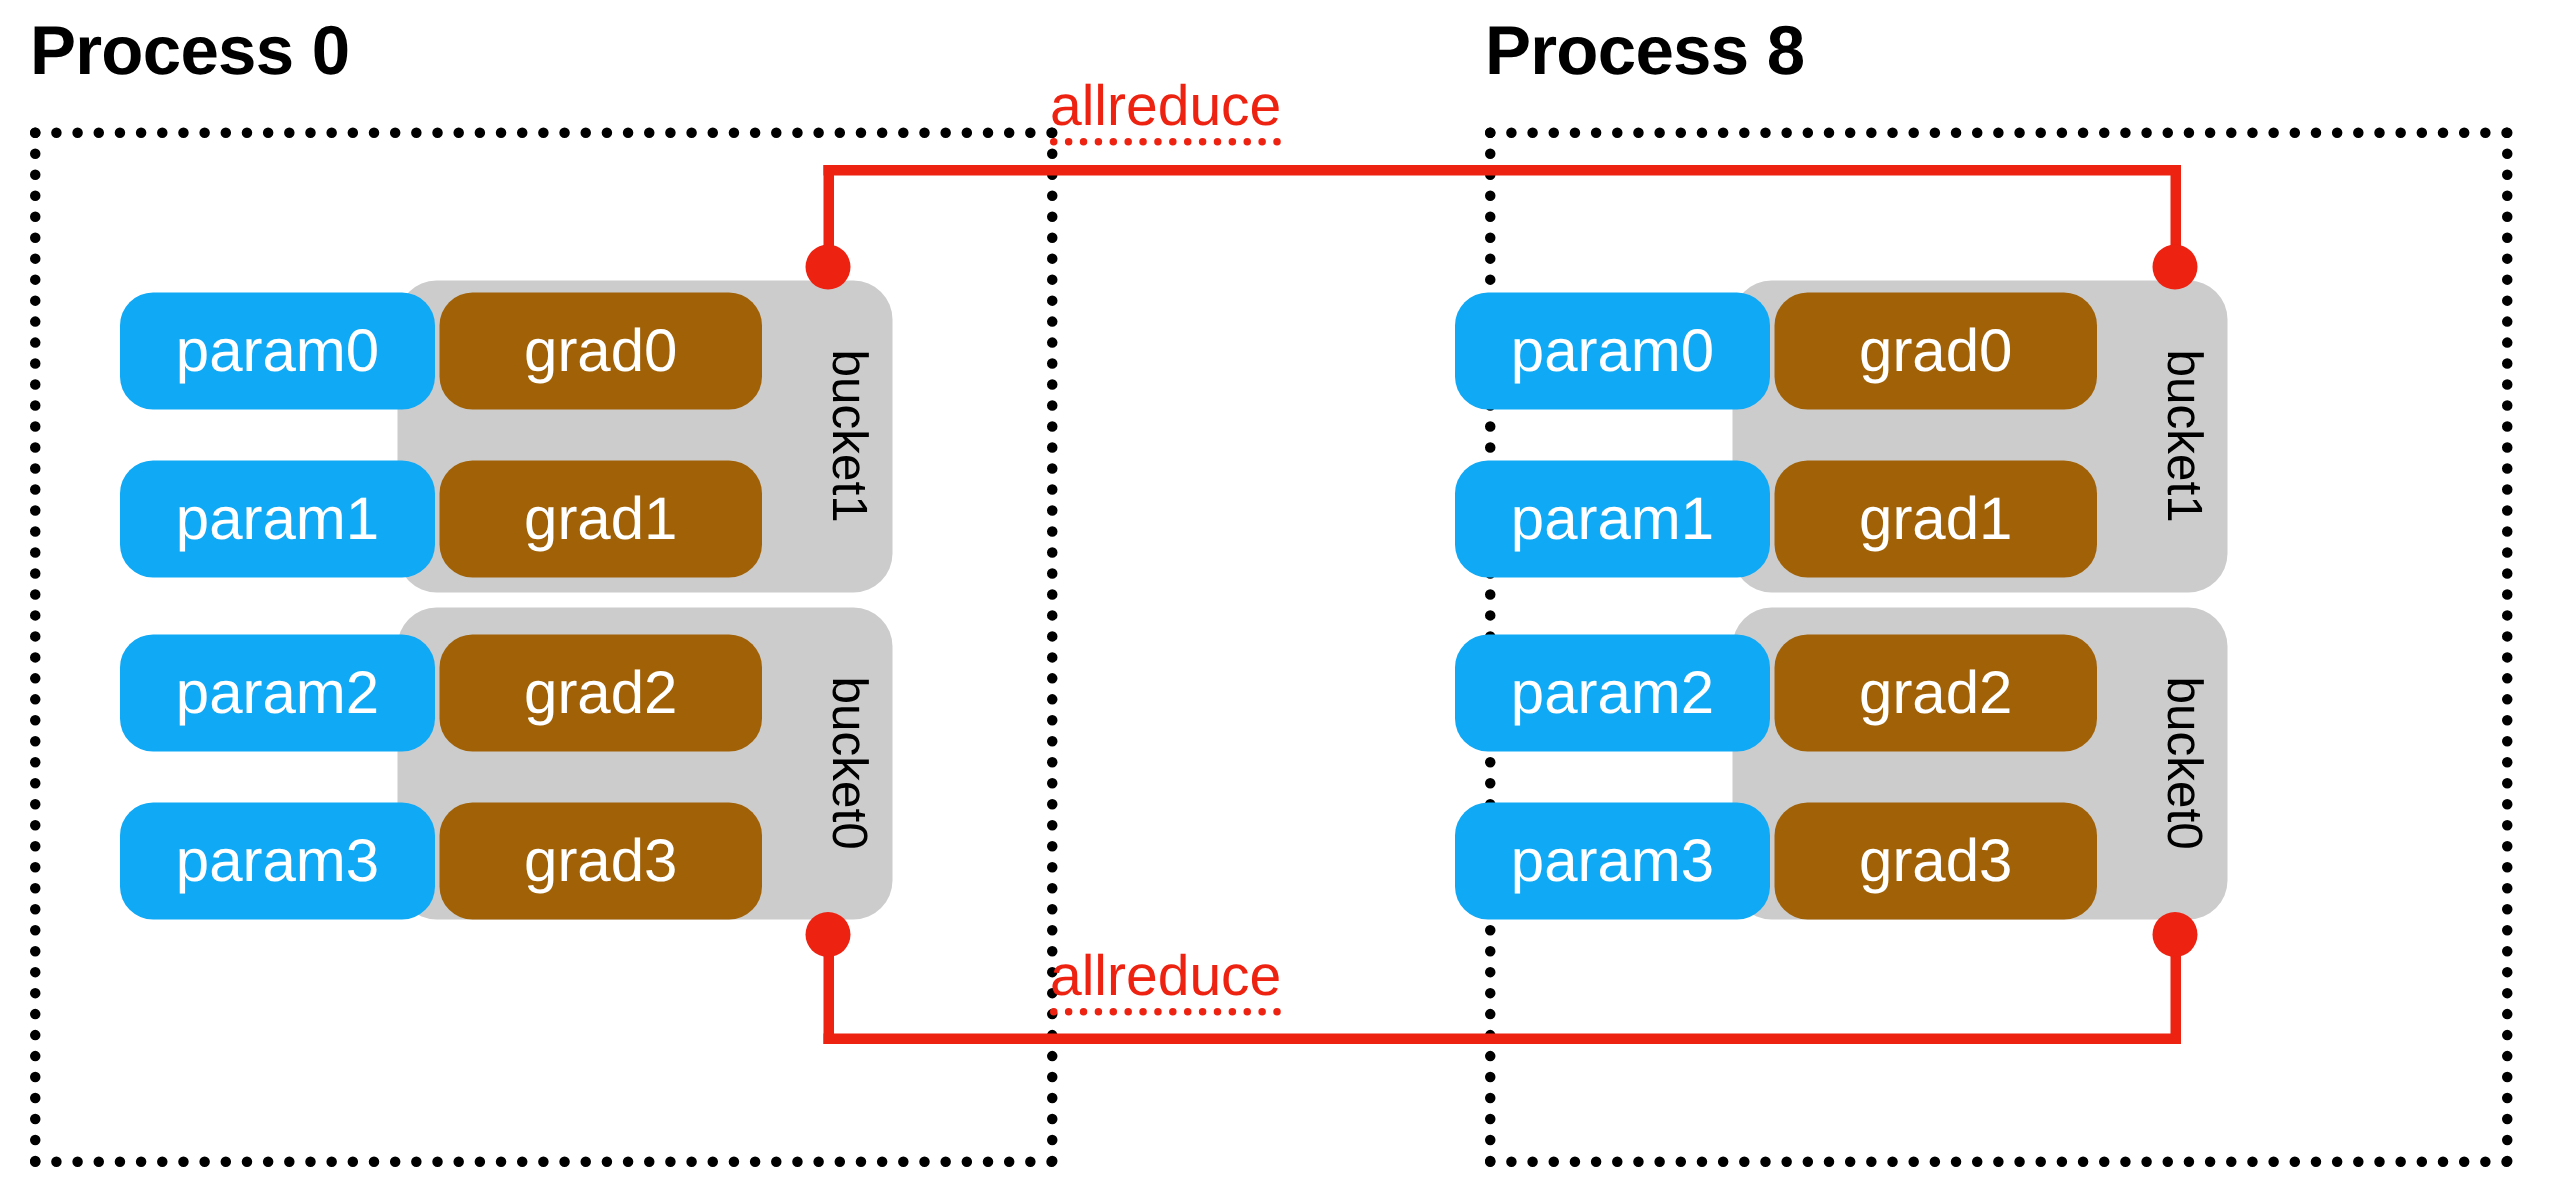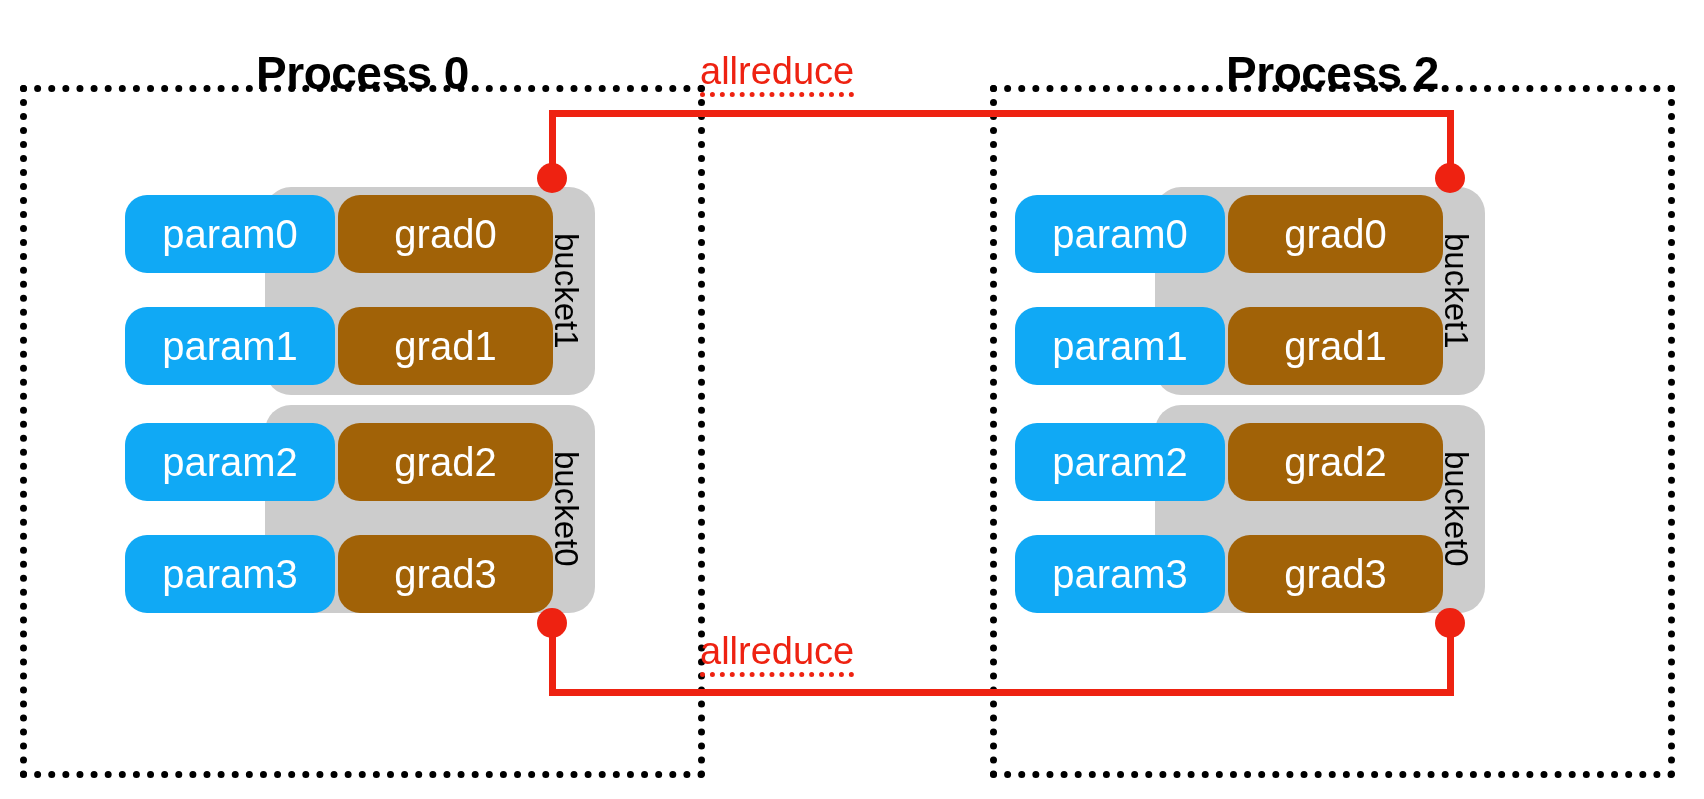--- a/index.html
+++ b/index.html
@@ -19,23 +19,21 @@
   }
 
   
   .proc-title {
     position: absolute;
     font-size: 46px;
     font-weight: bold;
     color: #000000;
     letter-spacing: -0.5px;
     white-space: nowrap;
-    text-align: center;
     line-height: 1;
-    margin-top: 40px;
   }
   #title-p0 { left: 20px;  top: 10px;  width: 685px; }
   #title-p1 { left: 990px; top: 10px; width: 685px; }
 
   
   .proc-frame {
     position: absolute;
     box-sizing: border-box;
     border: 7px dotted #000000;
     background: transparent;
@@ -70,21 +68,20 @@
   .pill {
     position: absolute;
     border-radius: 22px;
     display: flex;
     align-items: center;
     justify-content: center;
     color: #ffffff;
     font-size: 40px;
     line-height: 1;
     white-space: nowrap;
-    margin-left: 45px;
   }
   .pill.param { background: #10a9f5; }
   .pill.grad  { background: #a16207; }
 
   
   .wire {
     position: absolute;
     background: #ee2211;
   }
   .wire-h { height: 7px; }
@@ -130,21 +127,21 @@
 
   <div class="pill param" style="left:80px; top:307px; width:210px; height:78px;">param1</div>
   <div class="pill grad" style="left:293px; top:307px; width:215px; height:78px;">grad1</div>
 
   <div class="pill param" style="left:80px; top:423px; width:210px; height:78px;">param2</div>
   <div class="pill grad" style="left:293px; top:423px; width:215px; height:78px;">grad2</div>
 
   <div class="pill param" style="left:80px; top:535px; width:210px; height:78px;">param3</div>
   <div class="pill grad" style="left:293px; top:535px; width:215px; height:78px;">grad3</div>
 
-  <div class="proc-title" id="title-p1">Process 2</div>
+  <div class="proc-title" id="title-p1">Process 8</div>
 
   <div class="proc-frame" id="frame-p1"></div>
 
   <div class="bucket" style="left:1155px; top:187px; width:330px; height:208px;">
     <div class="bucket-label">bucket1</div>
   </div>
 
   <div class="bucket" style="left:1155px; top:405px; width:330px; height:208px;">
     <div class="bucket-label">bucket0</div>
   </div>

